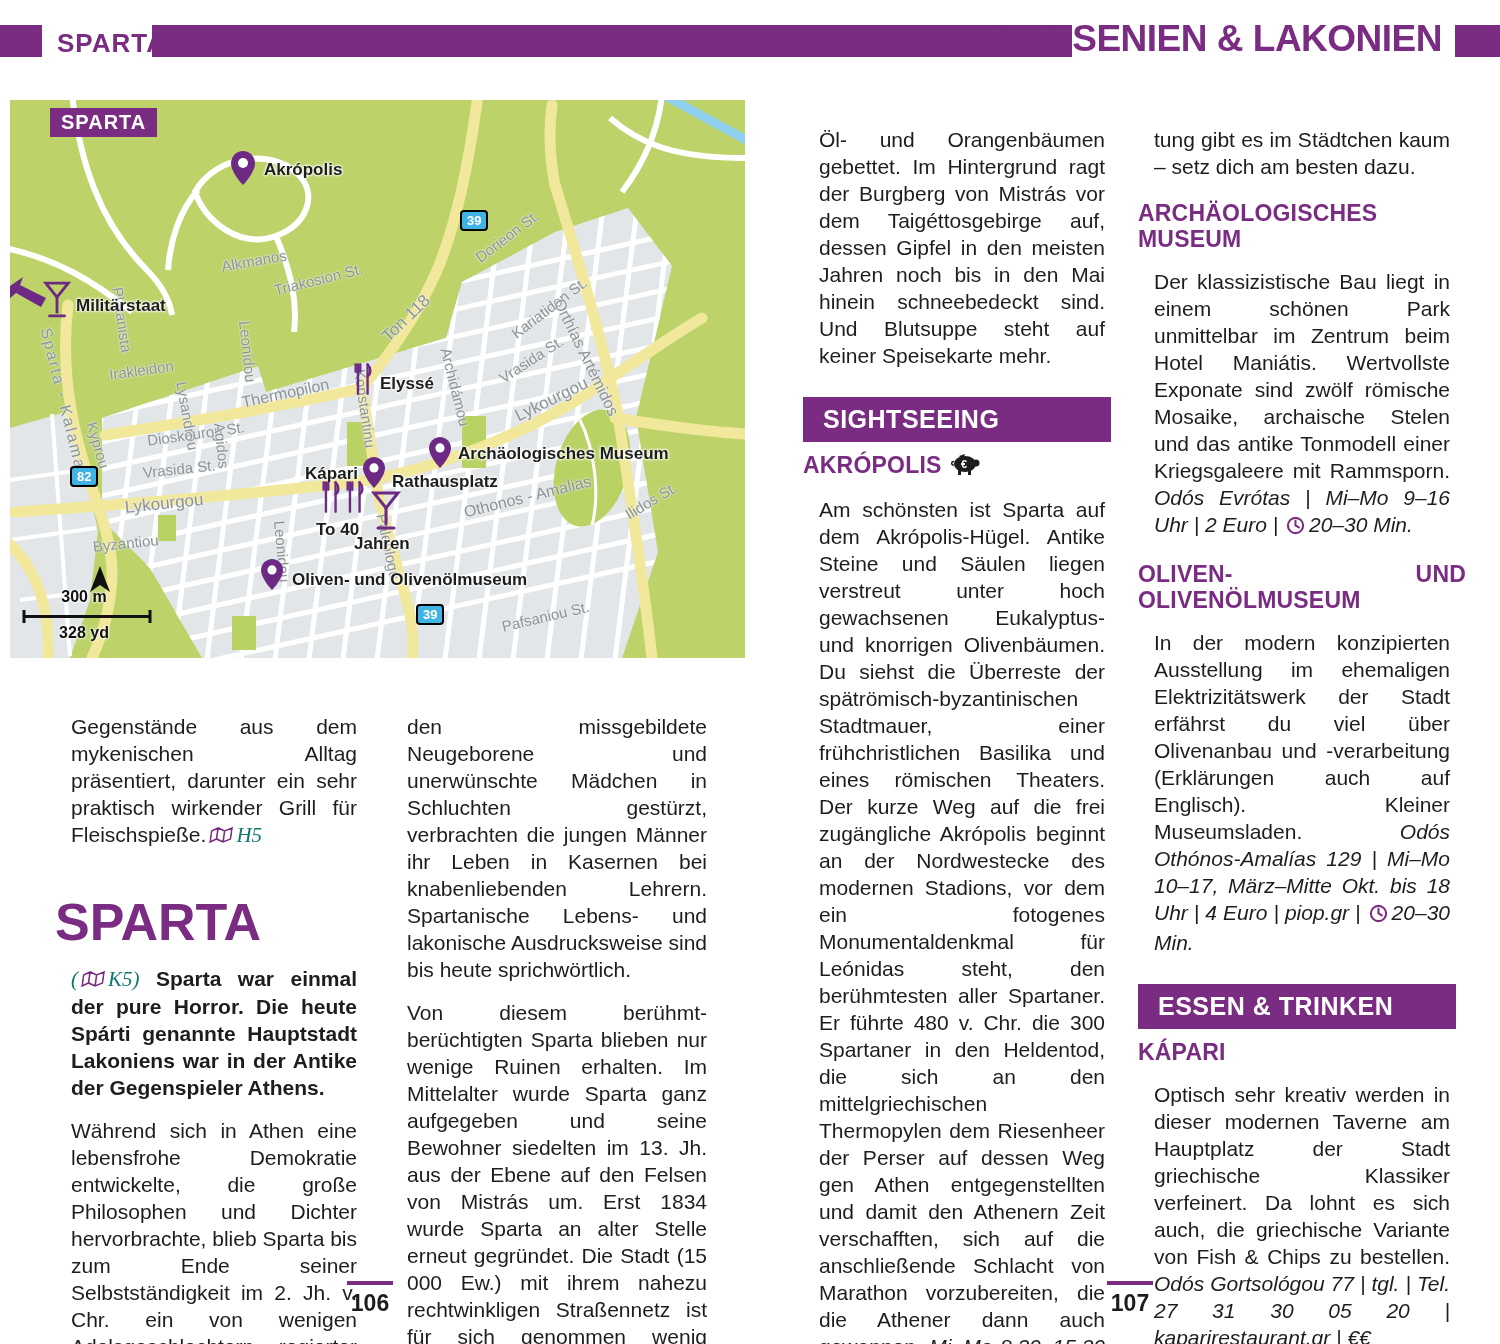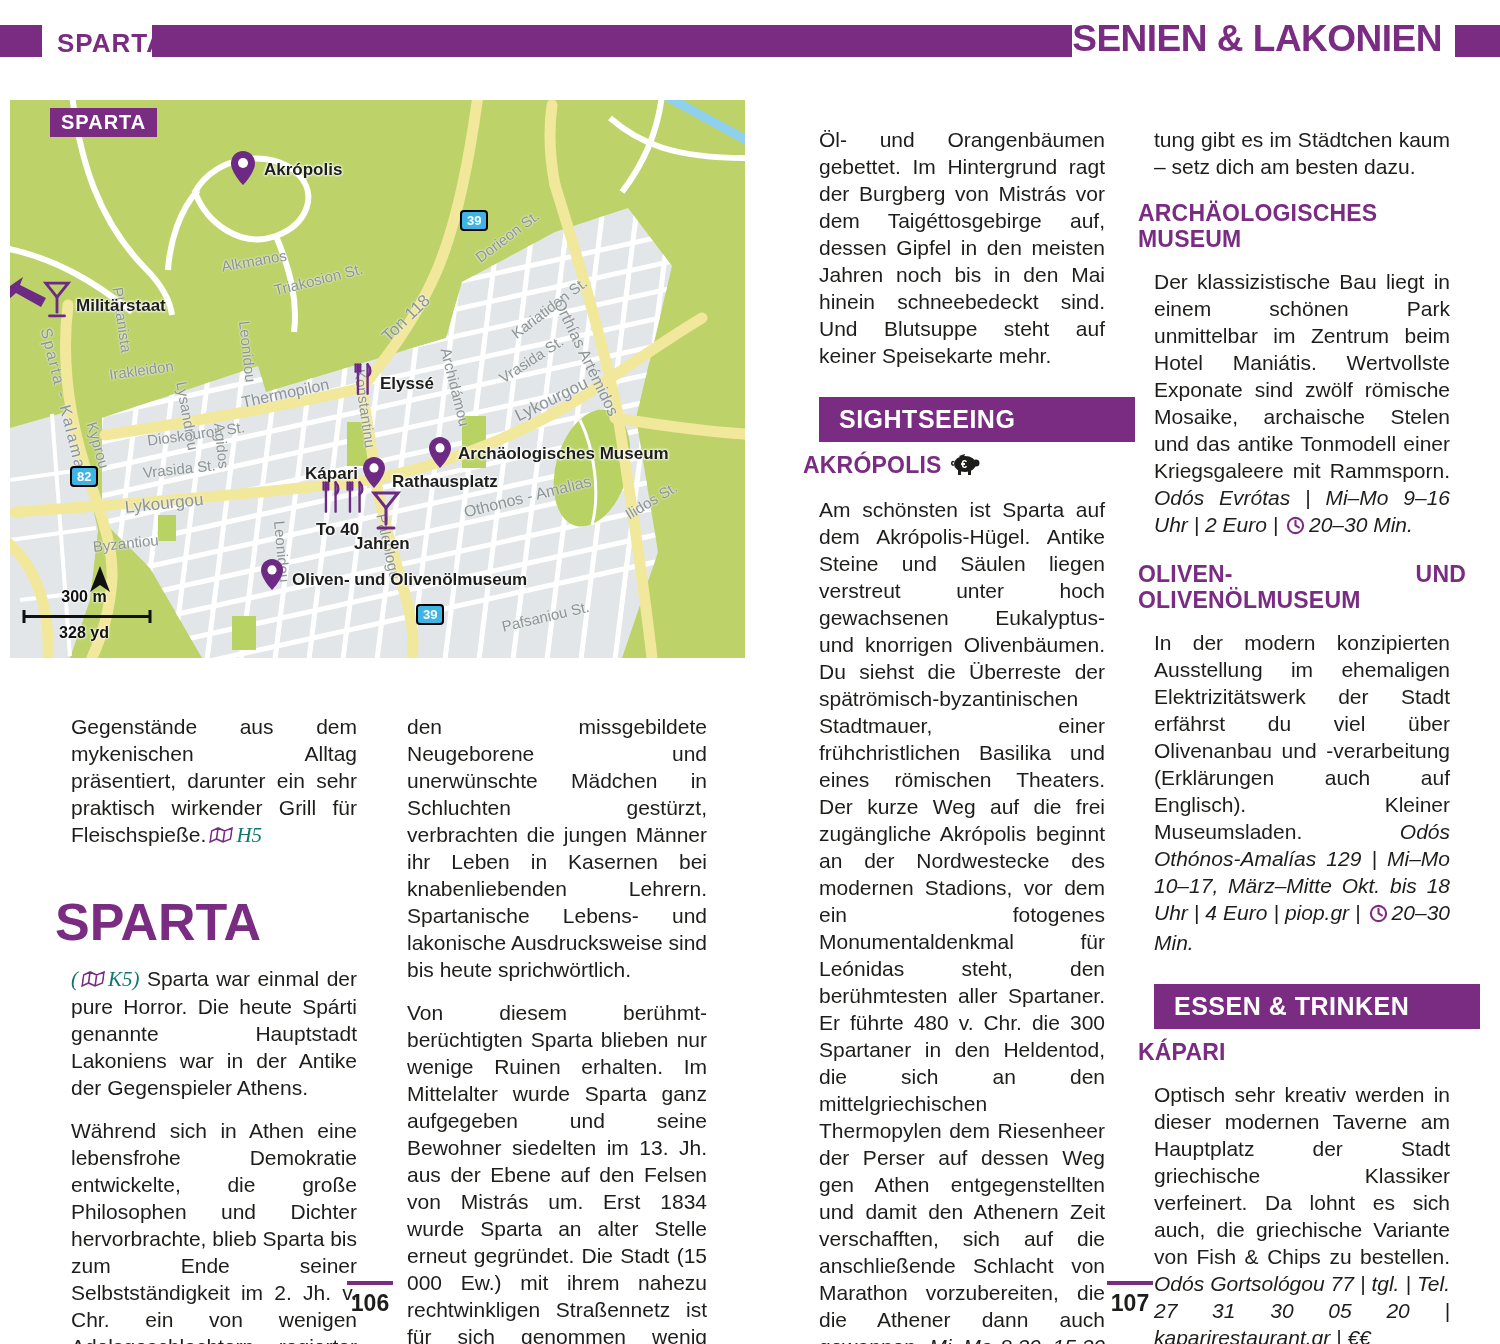--- a/index.html
+++ b/index.html
@@ -23,25 +23,25 @@
   .map-title{position:absolute;left:40px;top:8px;background:#7a2c83;color:#fff;font-weight:bold;
           font-size:20px;padding:3px 11px;letter-spacing:1px;}
   .scale-text{position:absolute;font-weight:bold;font-size:16px;color:#111;width:120px;text-align:center;
           text-shadow:0 0 3px #fff,0 0 3px #fff;}
   
   .col{position:absolute;text-align:justify;font-size:21px;line-height:27px;color:#1d1d1b;}
   .col p{margin:16px;}
   h1.big{color:#7a2c83;font-size:52px;line-height:54px;margin:46px 0 16px 0;font-weight:bold;letter-spacing:0;}
   .h{color:#7a2c83;font-weight:bold;font-size:23px;line-height:26px;margin:20px 0 7px 0;letter-spacing:.2px;}
   .banner{background:#7a2c83;color:#fff;font-weight:bold;font-size:25px;letter-spacing:.5px;
-          padding:9px 12px 9px 20px;margin:28px 0 10px 16px;width:calc(100% - 34px);}
+          padding:9px 4px 9px 20px;margin:28px 0 10px 0;width:calc(100% - 34px);}
   .banner + .h{margin-top:8px;}
   .info{font-style:italic;}
   .ref{color:#0f766e;font-style:italic;font-family:Liberation Serif, serif;}
-  .bold-lead{font-weight:normal;}
+  .bold-lead{font-weight:bold;}
   .clock{display:inline-block;vertical-align:-3px;margin:0 4px 0 2px;}
   .reficon{display:inline-block;vertical-align:-1px;margin:0 4px;transform:skewX(-8deg);}
   .piggy{display:inline-block;vertical-align:-2px;margin-left:9px;}
   
   .footer-line{position:absolute;top:1281px;height:4px;width:46px;background:#7a2c83;}
   .footer-num{position:absolute;top:1290px;font-weight:bold;font-size:23px;width:90px;text-align:center;color:#1d1d1b;}
 </style>
 </head>
 <body>
 

